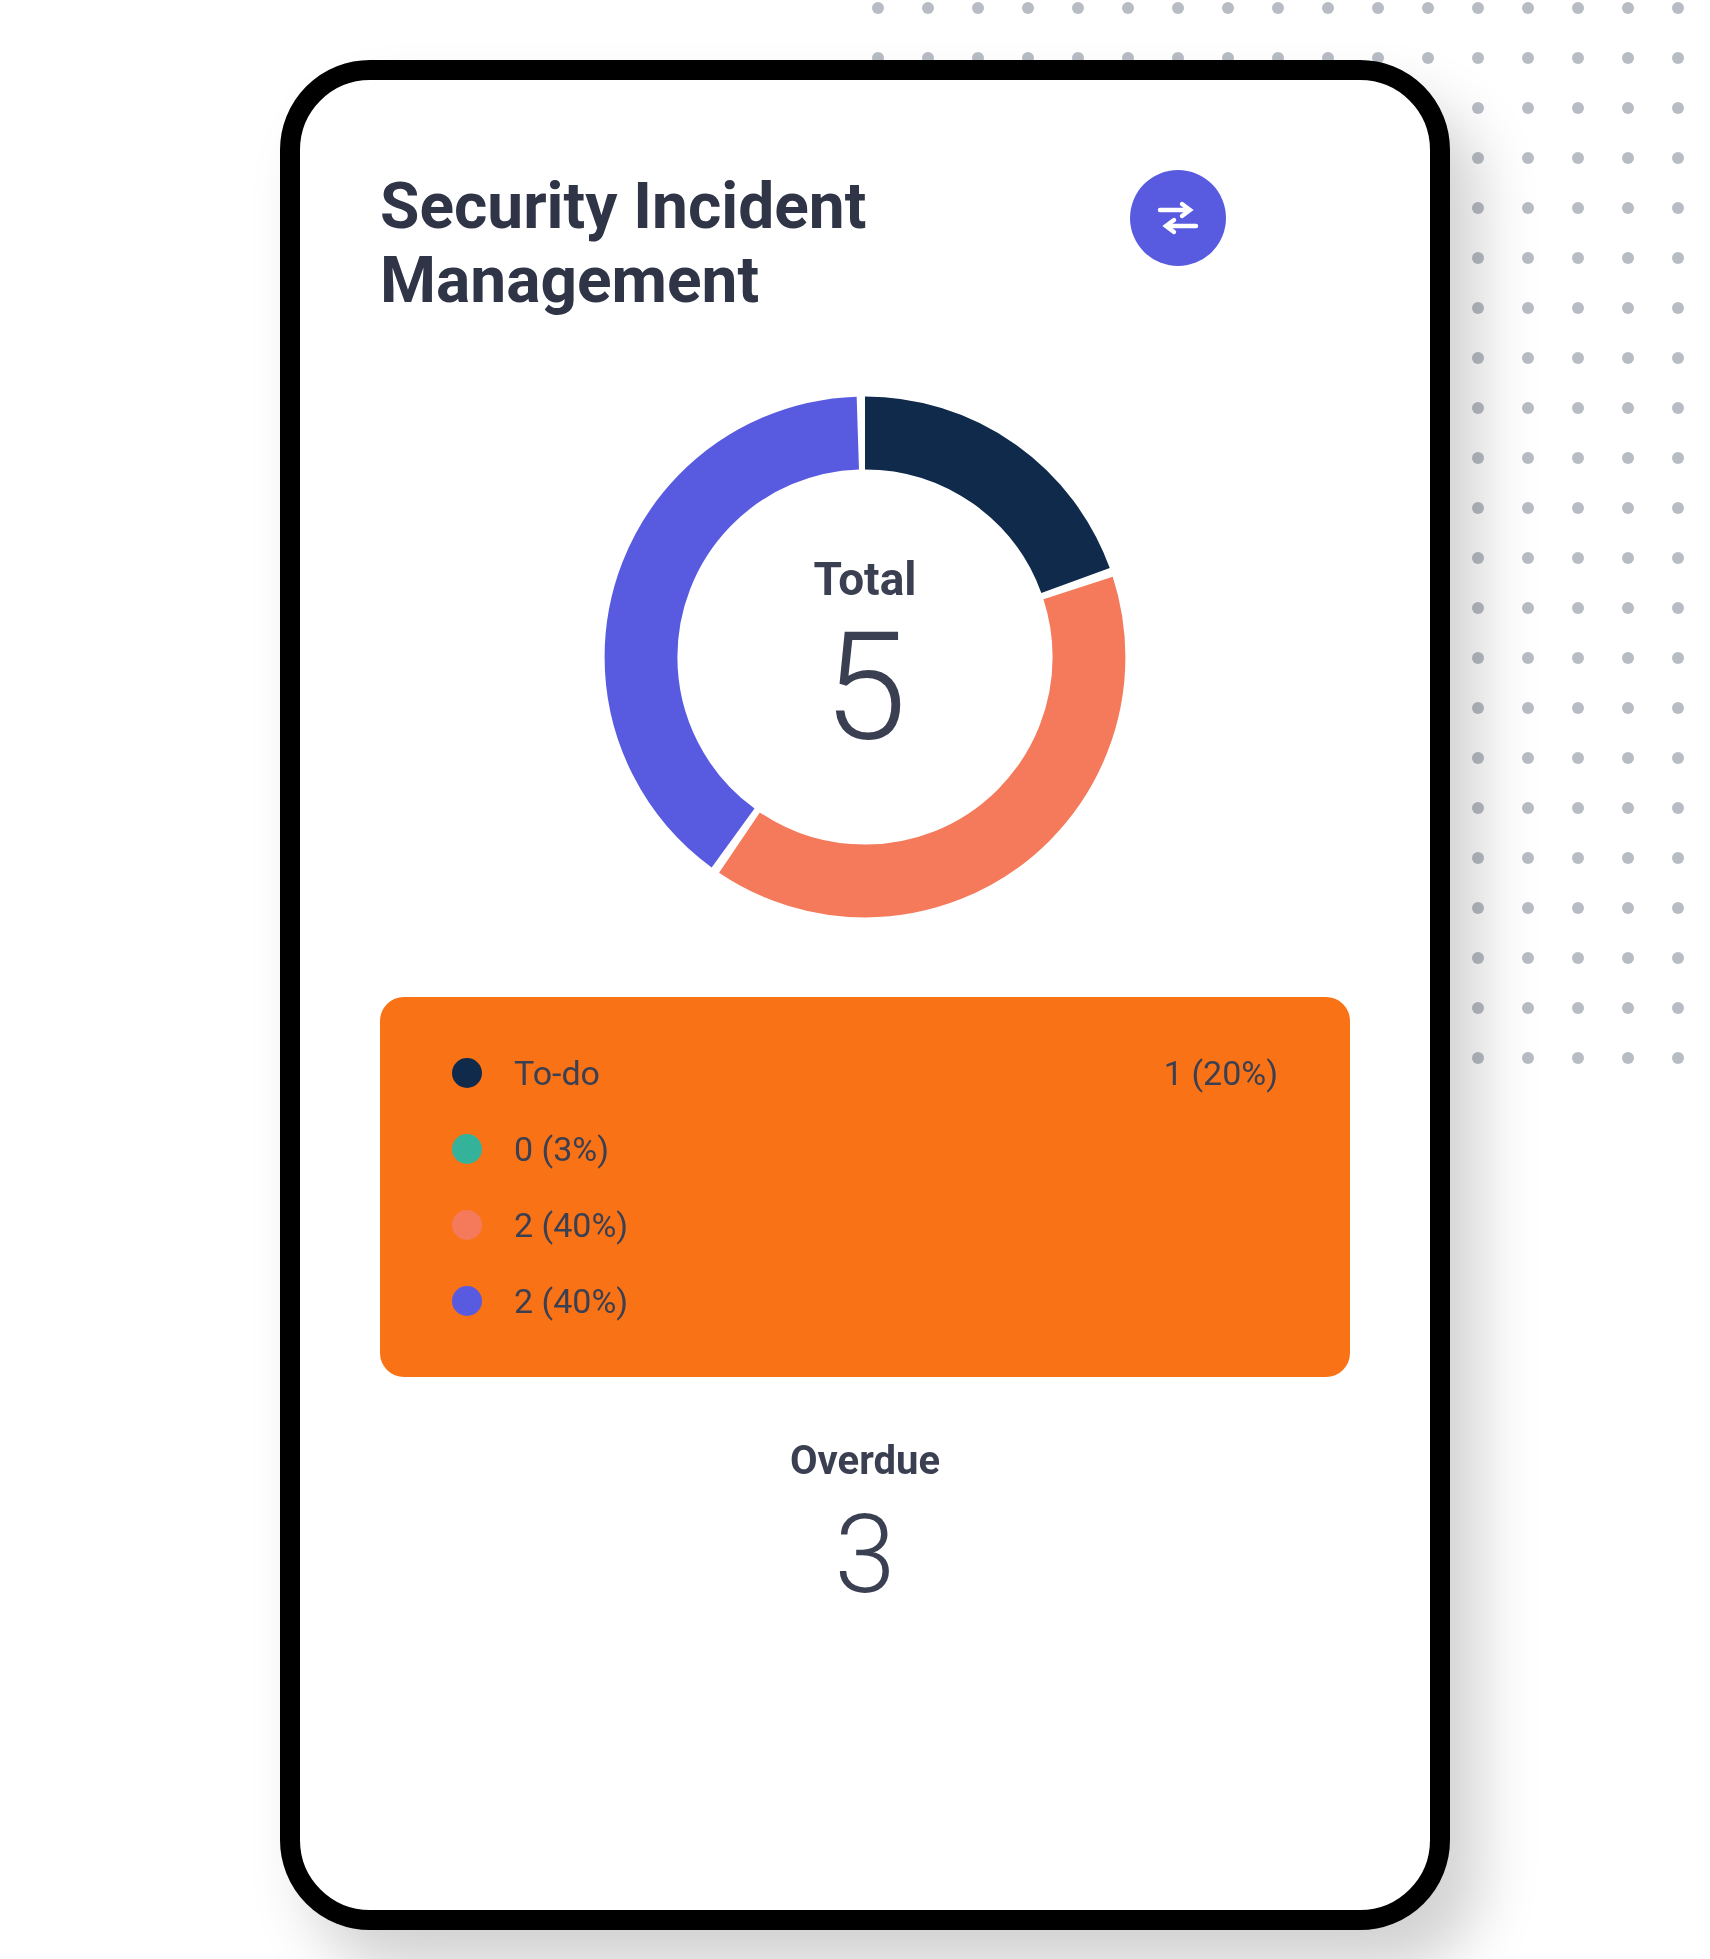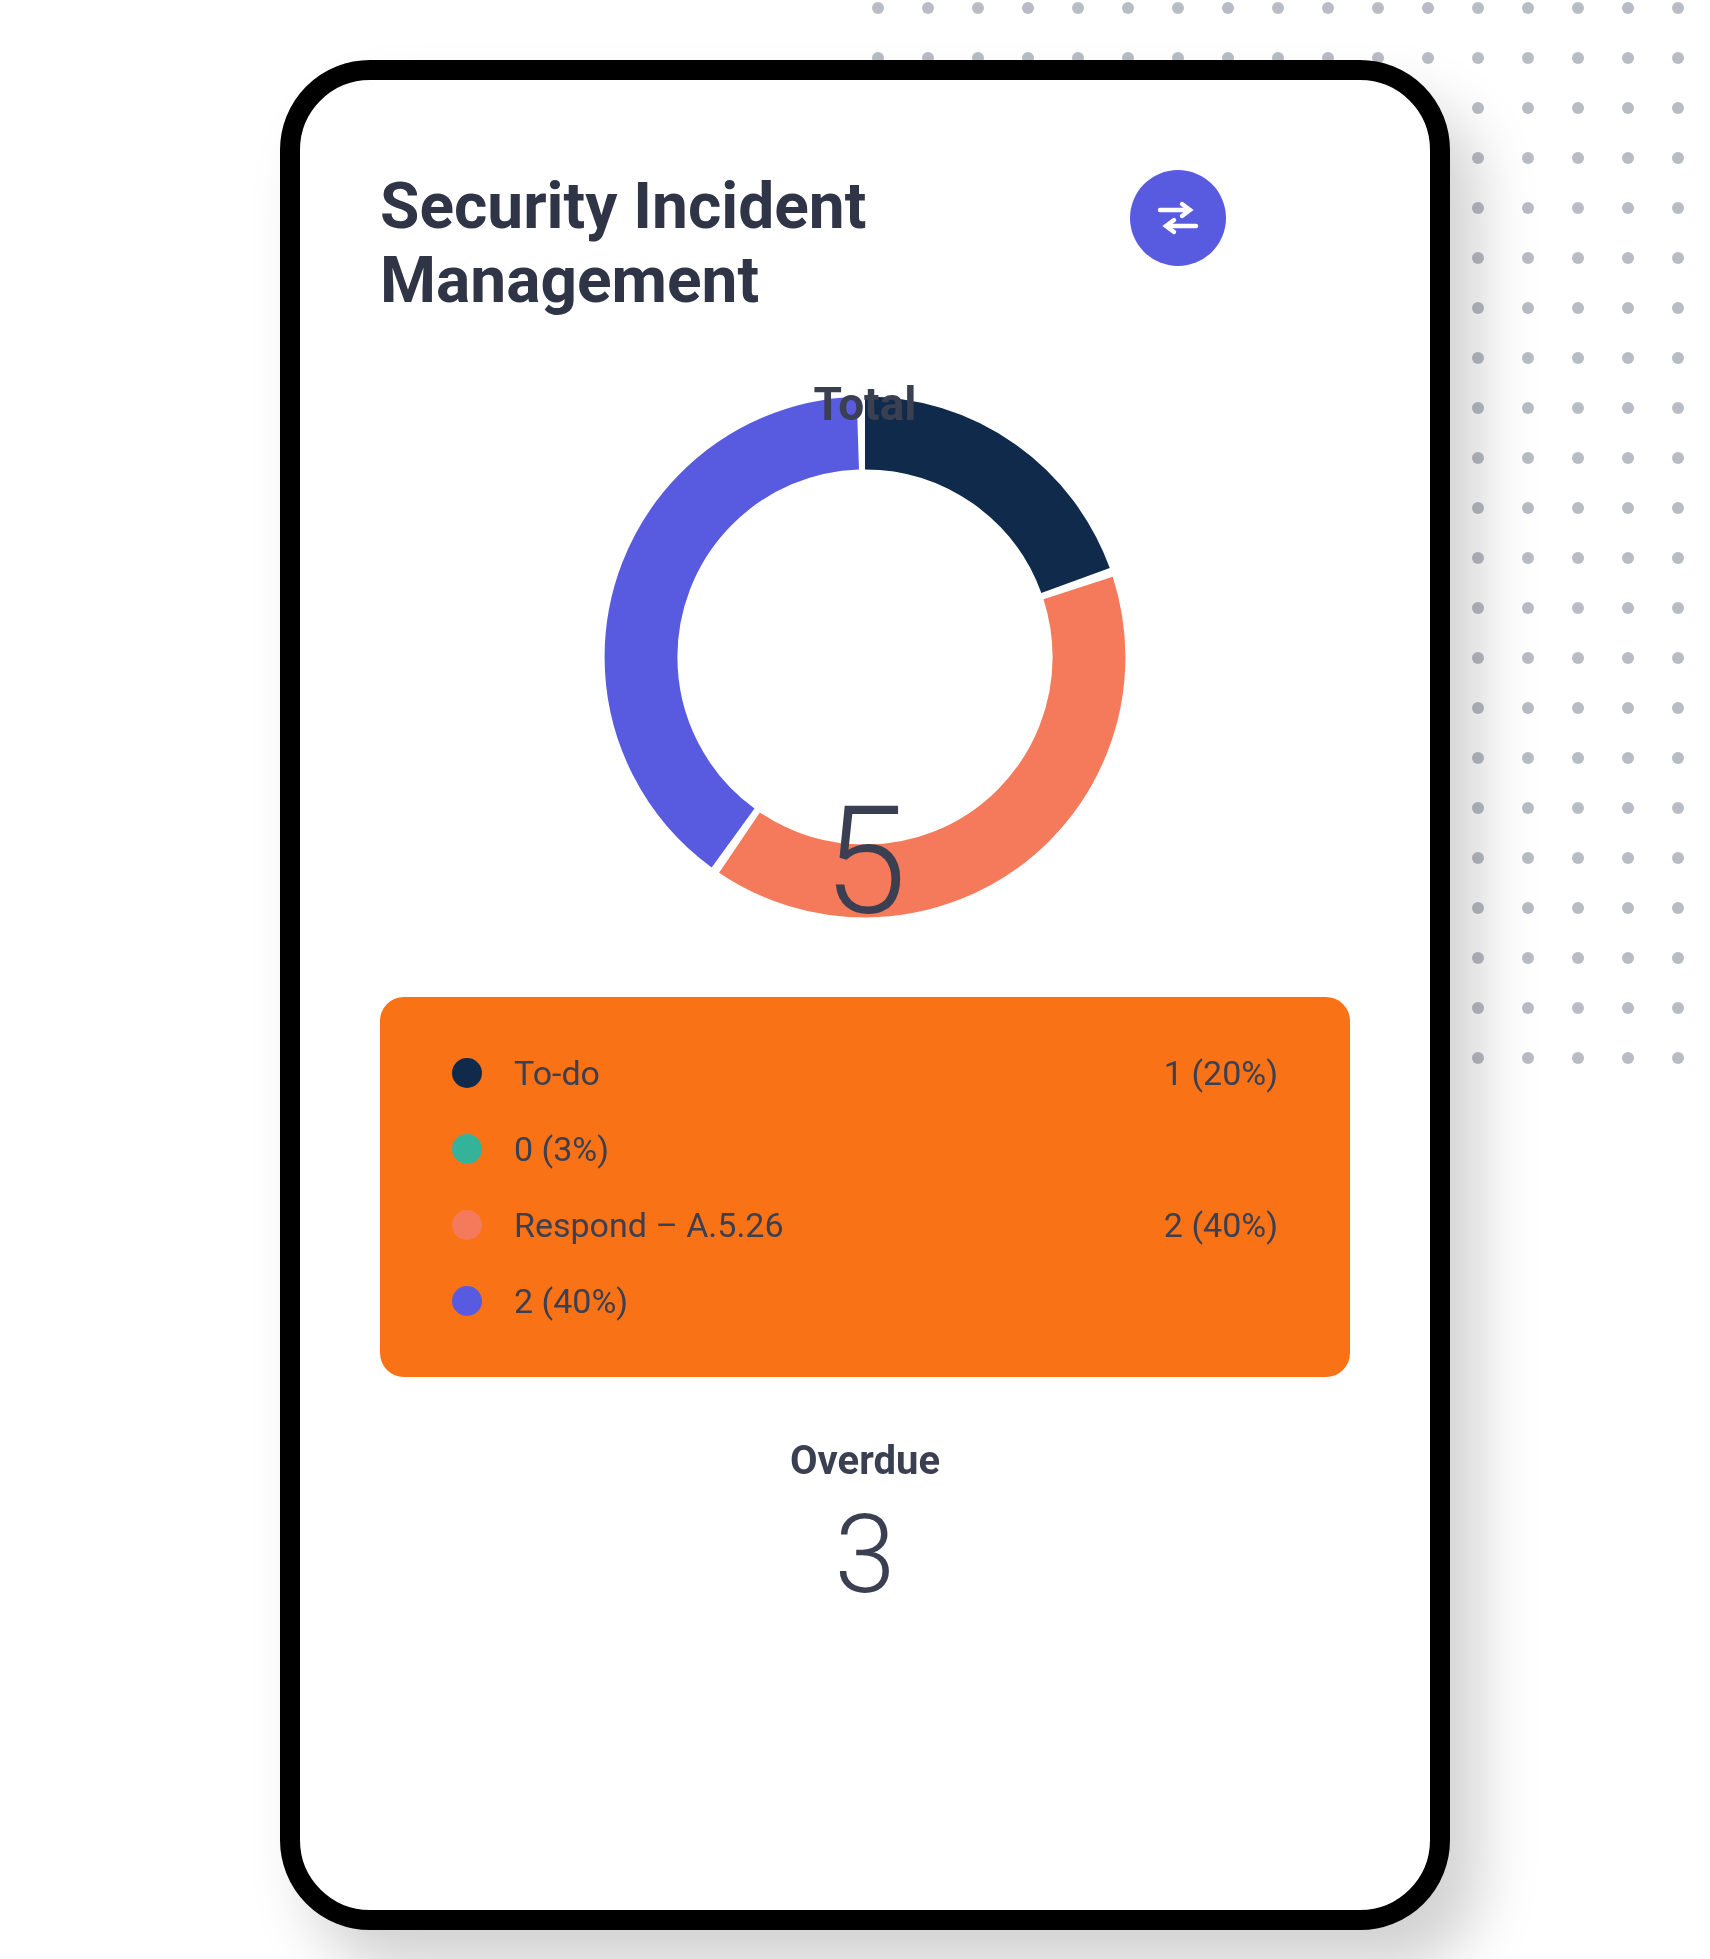--- a/index.html
+++ b/index.html
@@ -82,21 +82,21 @@
     width: 100%;
     height: 100%;
     transform: rotate(-90deg);
   }
   .donut-center {
     position: absolute;
     inset: 0;
     display: flex;
     flex-direction: column;
     align-items: center;
-    justify-content: space-between;
+    justify-content: center;
     gap: 7px;
   }
   .donut-label {
     font-size: 46px;
     font-weight: 700;
     color: #3b3f52;
   }
   .donut-value {
     font-size: 150px;
     font-weight: 300;
@@ -192,21 +192,20 @@
         <span class="legend-swatch" style="background: rgb(15, 42, 74);"></span>
         <span class="legend-label">To-do</span>
         <span class="legend-value">1 (20%)</span>
       </div>
       <div class="legend-row">
         <span class="legend-swatch" style="background: rgb(53, 179, 154);"></span>
         <span class="legend-value">0 (3%)</span>
       </div>
       <div class="legend-row">
         <span class="legend-swatch" style="background: rgb(244, 122, 91);"></span>
-        <span class="legend-label">Respond – A.5.26</span>
         <span class="legend-value">2 (40%)</span>
       </div>
       <div class="legend-row">
         <span class="legend-swatch" style="background: rgb(88, 91, 224);"></span>
         <span class="legend-value">2 (40%)</span>
       </div>
     </div>
 
   <div class="overdue">
     <div class="overdue-label">Overdue</div>

